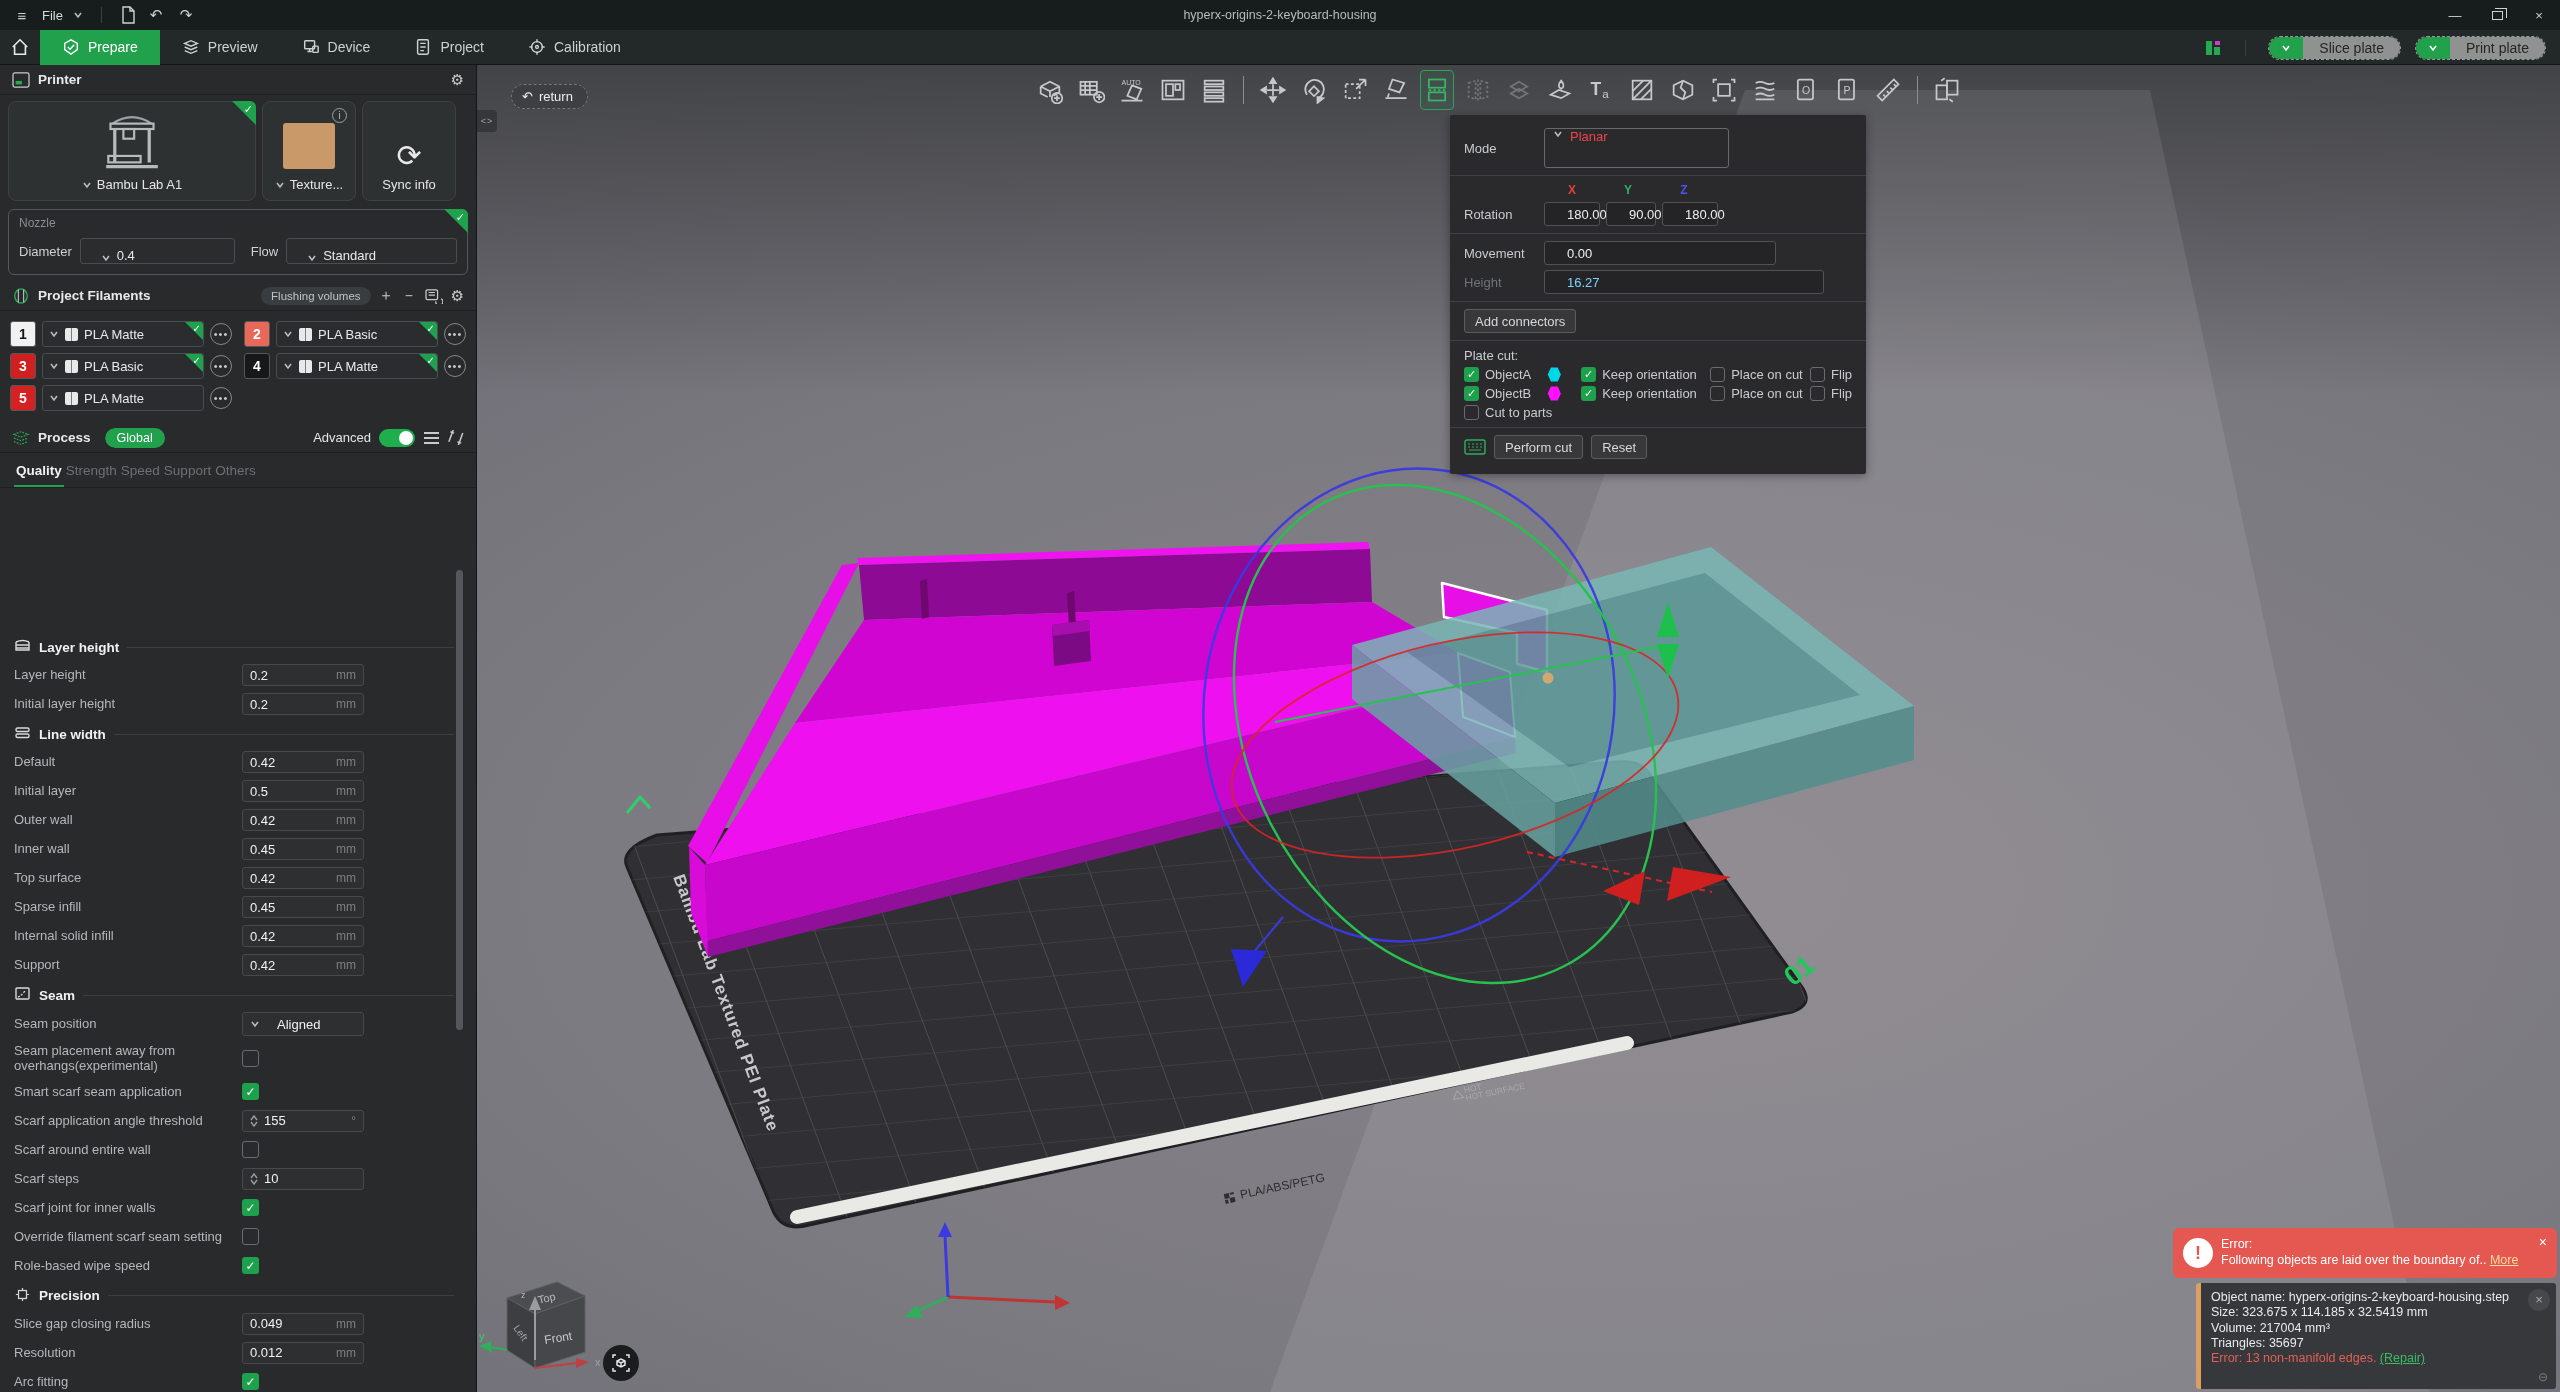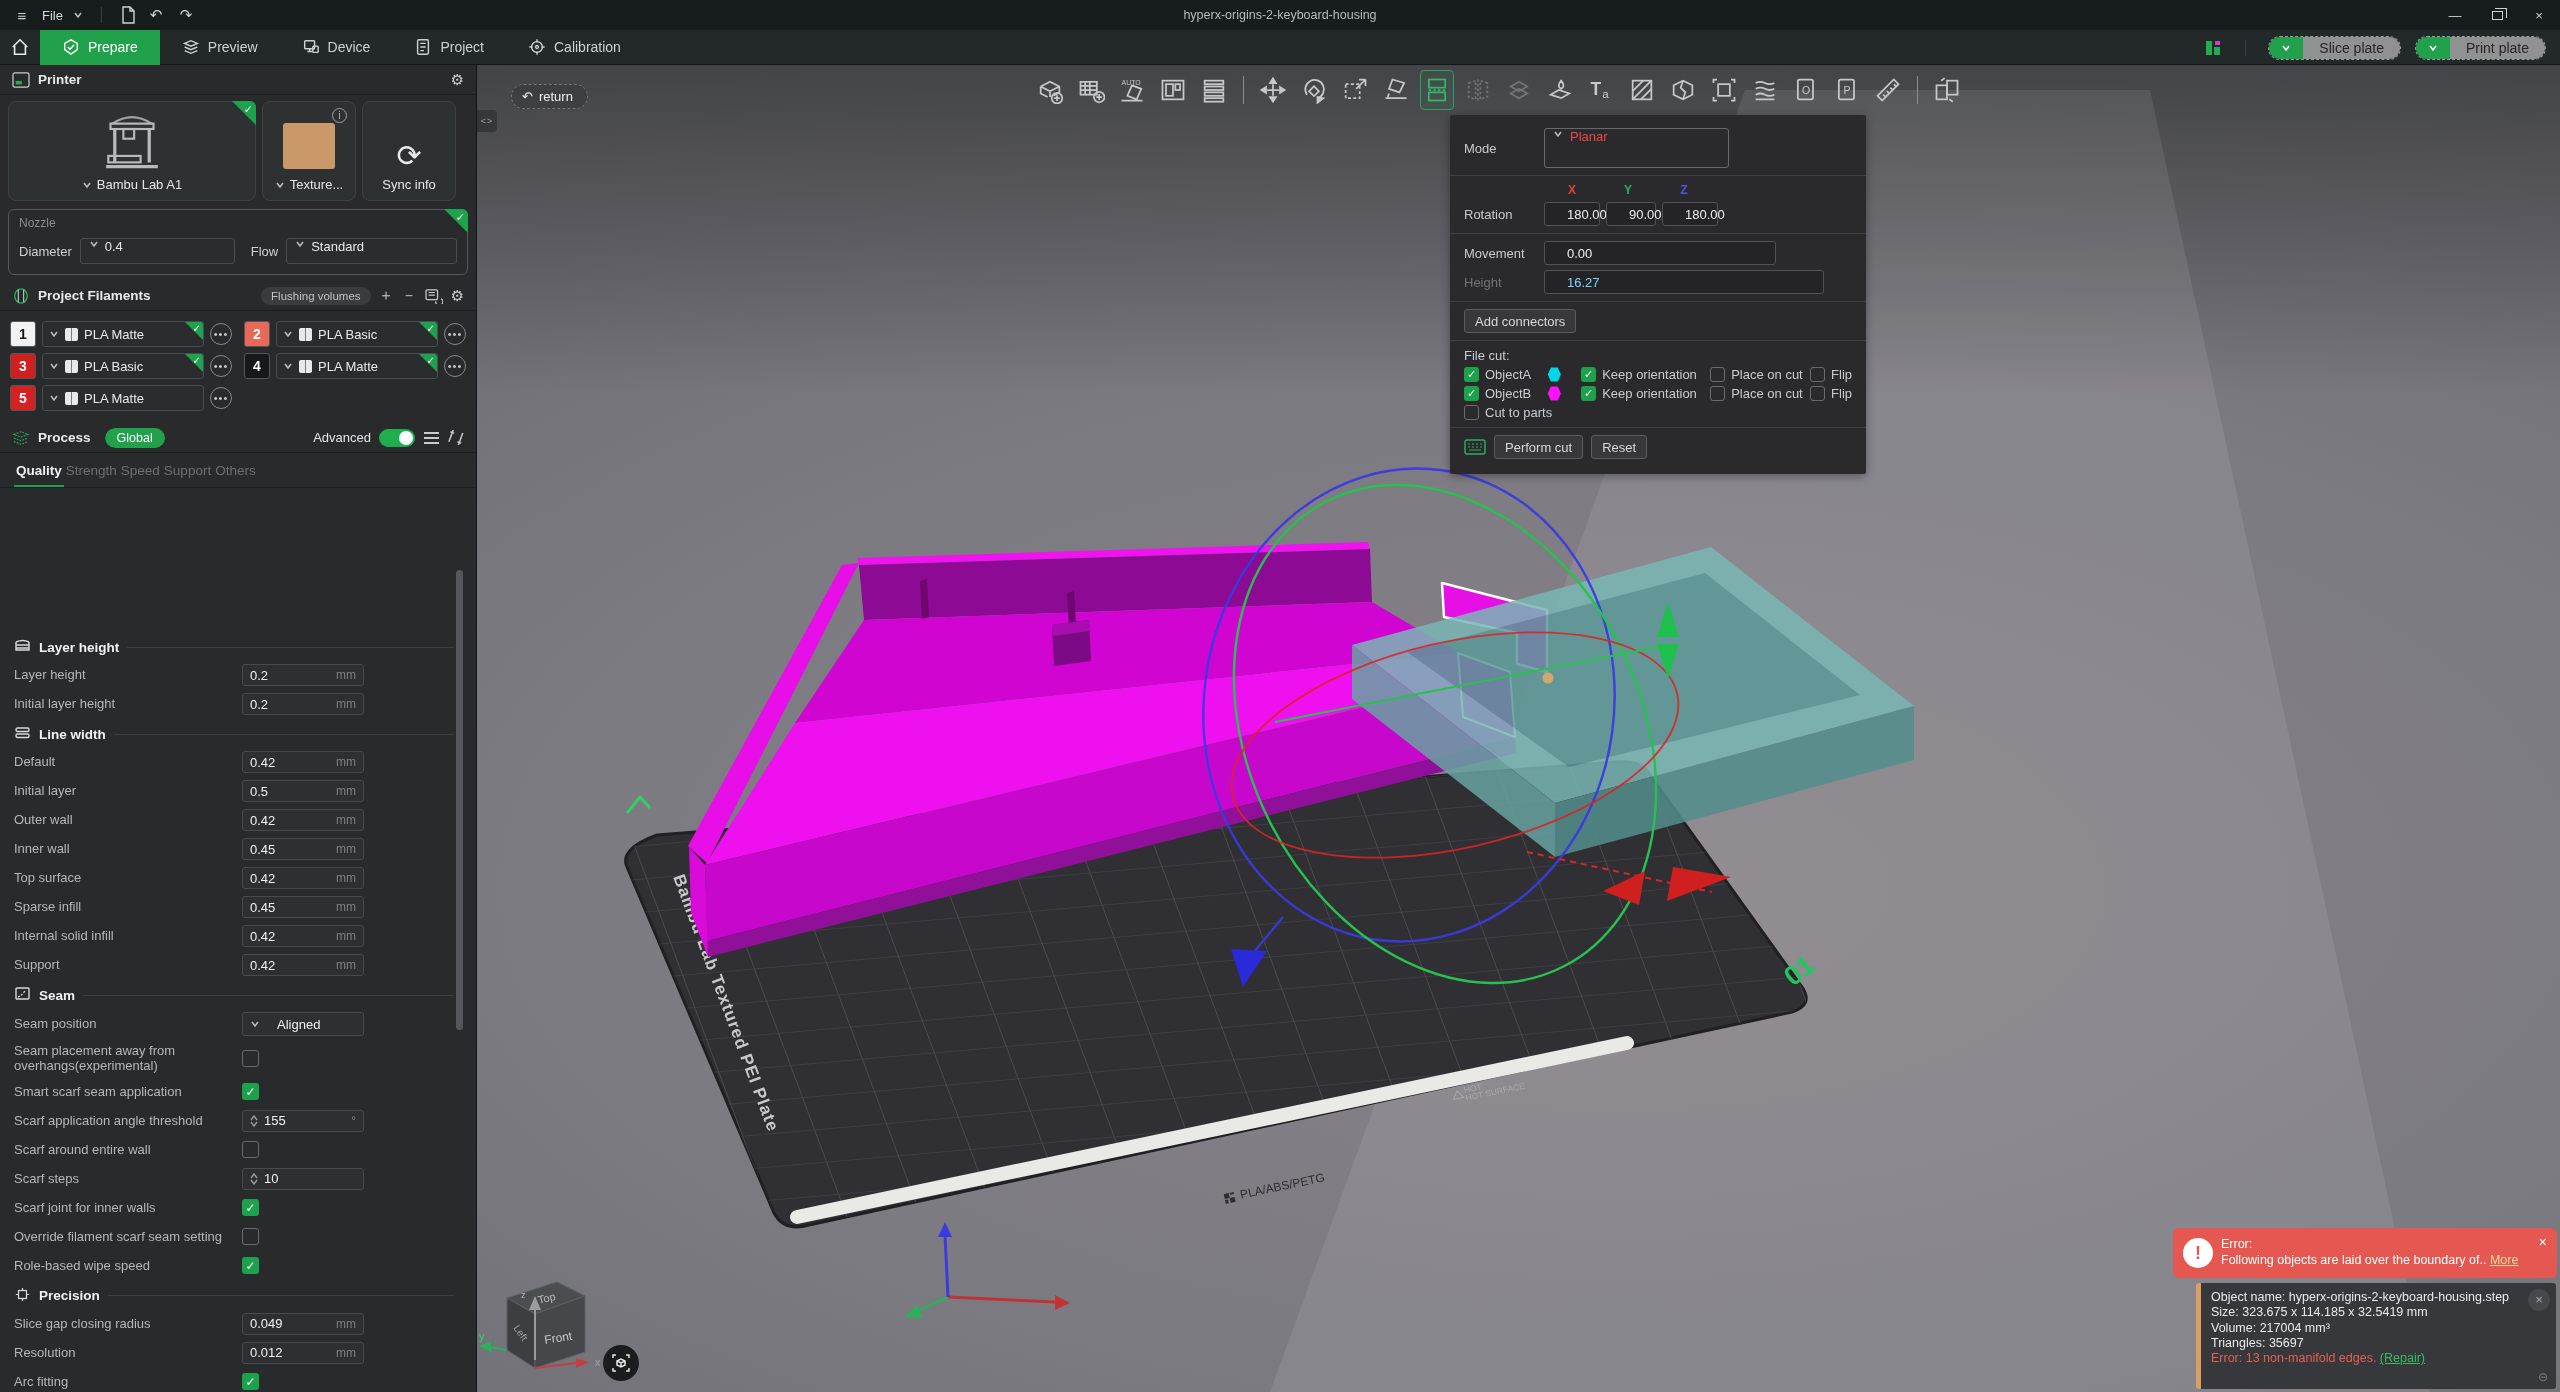--- a/index.html
+++ b/index.html
@@ -39,21 +39,21 @@
   .cards { display:flex; gap:6px; padding:6px 8px; }
   .card { position:relative; background:#2e3132; border:1px solid #3e4243; border-radius:8px; height:100px; display:flex; flex-direction:column; align-items:center; justify-content:flex-end; padding-bottom:8px; }
   .card.printer { width:248px; }
   .card.small { width:94px; }
   .card-label { color:#e4e6e6; font-size:13px; display:flex; gap:5px; align-items:center; }
   .corner-check { position:absolute; top:-1px; right:-1px; width:0; height:0; border-top:24px solid #1fa24d; border-left:24px solid transparent; border-top-right-radius:6px; }
   .corner-tick { position:absolute; top:1px; right:2px; color:#fff; font-size:11px; }
   .panel-nozzle { position:relative; margin:2px 8px; border:1px solid #55585a; border-radius:6px; padding:6px 10px 10px; }
   .nz-label { color:#8a8d8f; font-size:12px; margin-bottom:8px; }
   .nz-row { display:flex; align-items:center; gap:8px; }
-  .dd-box { display:flex; align-items:flex-start; gap:6px; background:#2a2c2e; border:1px solid #4a4d4f; border-radius:3px; height:26px; padding:0 8px; color:#e8eaea; }
+  .dd-box { display:flex; align-items:flex-end; gap:6px; background:#2a2c2e; border:1px solid #4a4d4f; border-radius:3px; height:26px; padding:0 20px; color:#e8eaea; }
   .chev { width:10px; height:10px; }
   .chev polyline { fill:none; stroke:#b9bcbc; stroke-width:1.6; }
   .pill { background:#3a3d3f; border-radius:10px; color:#c0c3c5; font-size:11.5px; padding:3px 10px; }
   .fil-grid { display:grid; grid-template-columns:1fr 1fr; gap:6px 12px; padding:10px 10px 12px; }
   .fil-item { display:flex; align-items:center; gap:6px; }
   .fswatch { width:26px; height:26px; border-radius:3px; border:1px solid #55585a; display:flex; align-items:center; justify-content:center; font-weight:bold; font-size:14px; }
   .fil-dd { position:relative; flex:1; display:flex; align-items:center; gap:6px; background:#2a2c2e; border:1px solid #4a4d4f; border-radius:3px; height:26px; padding:0 6px; color:#e8eaea; overflow:hidden; }
   .fil-glyph { width:13px; height:13px; display:inline-block; background:linear-gradient(90deg,#e8eaea 46%,#7a7d7e 46%, #7a7d7e 54%, #e8eaea 54%); border-radius:2px; }
   .dots-btn { width:22px; height:22px; border-radius:50%; border:1px solid #85888a; color:#c6c9ca; display:flex; align-items:center; justify-content:center; font-size:11px; letter-spacing:1px; flex:none; }
   .proc-pill { display:flex; border-radius:11px; overflow:hidden; font-size:12.5px; }
@@ -900,21 +900,21 @@
         <span class="cd-label">Movement</span>
         <span class="cd-in" style="width:232px;">0.00</span>
       </div>
       <div class="cd-row">
         <span class="cd-label dim">Height</span>
         <span class="cd-in dim" style="width:280px;color:#7dd3fc;">16.27</span>
       </div>
       <div class="cd-div"></div>
       <span class="cd-btn">Add connectors</span>
       <div class="cd-div"></div>
-      <div>File cut:</div>
+      <div>Plate cut:</div>
       <div class="cd-check-row">
         <span class="cb16 on">✓</span>
         <span style="width:62px;">ObjectA</span>
         <span class="hex" id="hexA" style="background: rgb(0, 216, 232);"></span>
         <span class="cb16 on" style="margin-left:14px;">✓</span>
         <span style="width:112px;">Keep orientation</span>
         <span class="cb16 off"></span>
         <span style="width:80px;">Place on cut</span>
         <span class="cb16 off"></span>
         <span>Flip</span>

